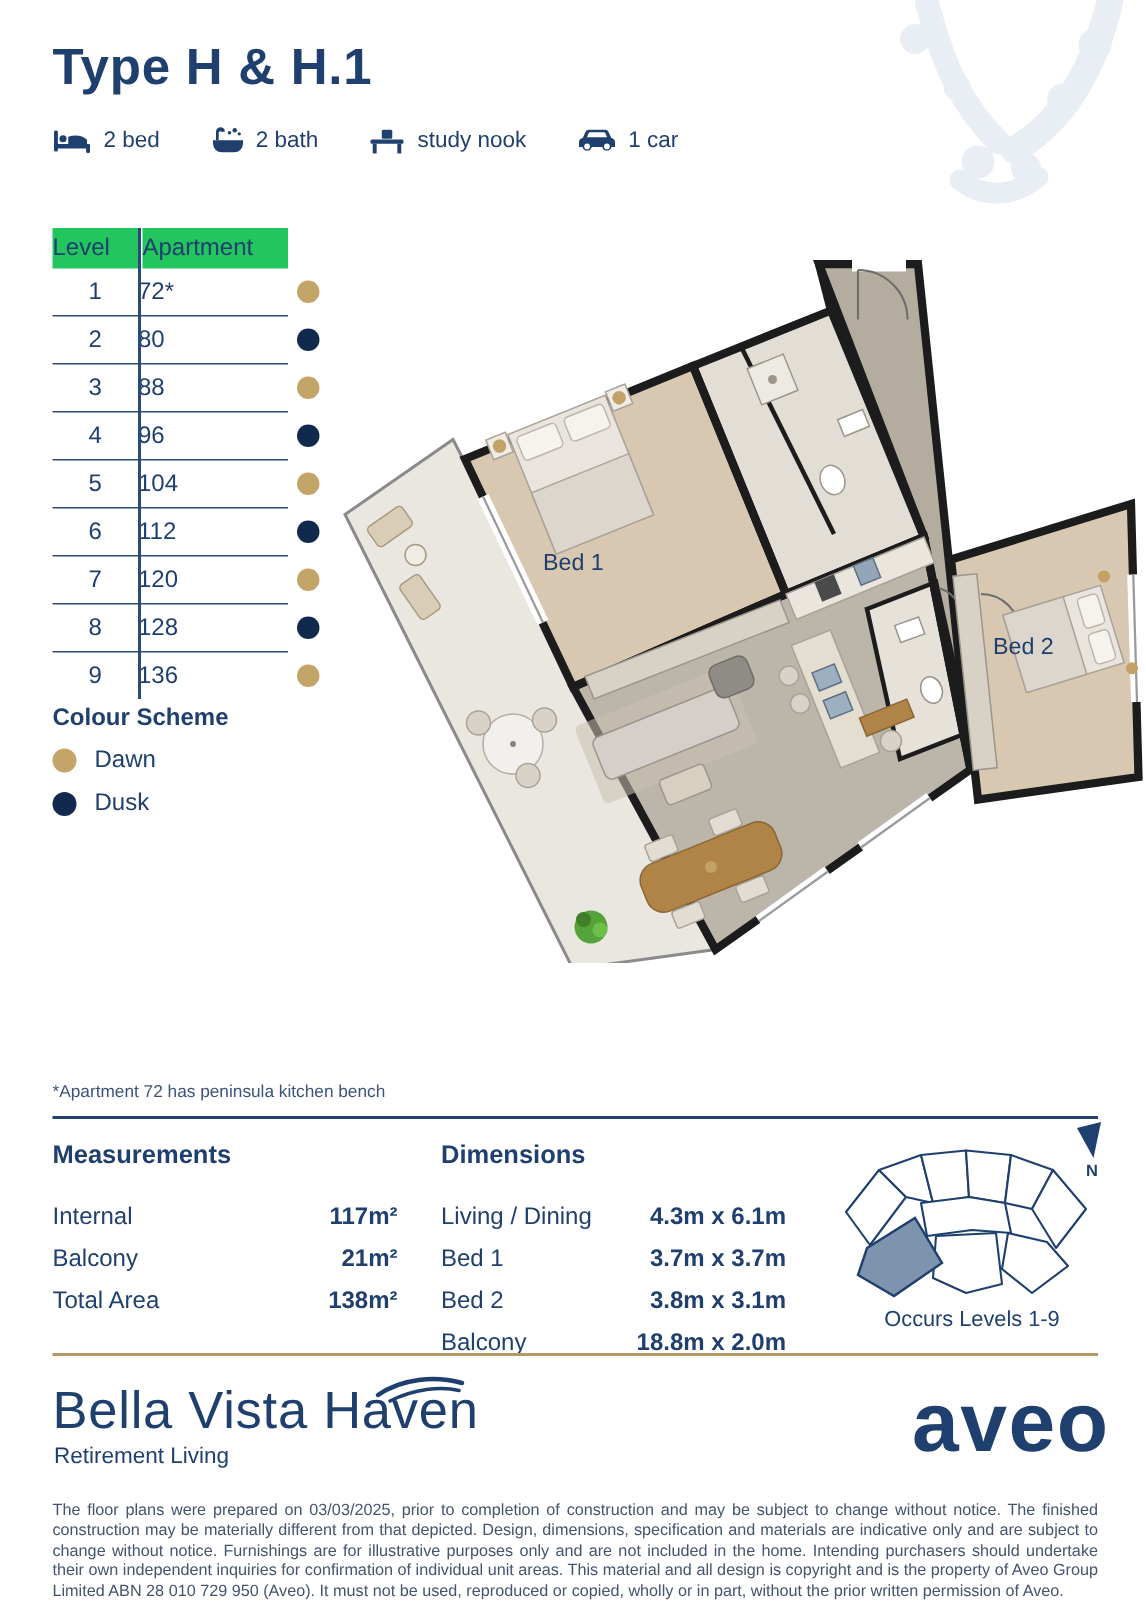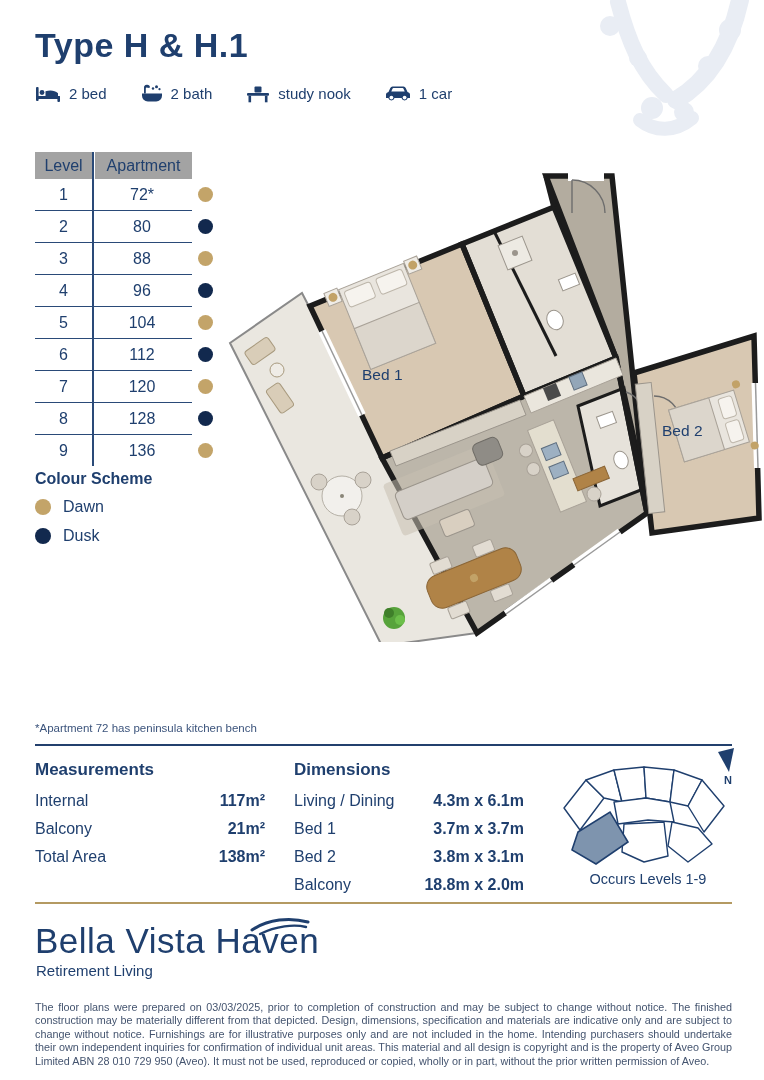--- a/index.html
+++ b/index.html
@@ -9,46 +9,46 @@
   
   .title{left:35px;top:26px;font-size:34px;font-weight:bold;letter-spacing:.5px;}
   .features{left:35px;top:84px;display:flex;gap:34px;align-items:center;}
   .feature{display:flex;align-items:center;gap:8px;font-size:15px;font-weight:500;}
   .feature svg{display:block;}
   
   .watermark{left:580px;top:0;opacity:1;}
   
   .fp-table{left:35px;top:152px;width:210px;}
   .fp-head{display:flex;}
-  .fp-th{background:#a3a3a3;height:27px;line-height:27px;text-align:center;font-size:16px;}
+  .fp-th{background:#22c55e;height:27px;line-height:27px;text-align:left;font-size:16px;}
   .fp-th.lv{width:57px;margin-right:3px;}
   .fp-th.ap{width:97px;}
   .fp-row{position:relative;display:flex;width:157px;height:31px;align-items:center;
           border-bottom:1px solid #2a4a78;font-size:16px;}
   .fp-row:last-child{border-bottom:none;}
   .cell-lv{width:57px;text-align:center;}
-  .cell-ap{width:100px;text-align:center;}
+  .cell-ap{width:100px;text-align:left;}
   .dot{position:absolute;left:163px;width:15px;height:15px;border-radius:50%;}
   .vline{position:absolute;left:57px;top:0;width:1.5px;height:314px;background:#2a4a78;}
   
   .scheme{left:35px;top:470px;}
   .scheme h3{margin:0 0 10px 0;font-size:16px;}
   .scheme-item{display:flex;align-items:center;gap:12px;font-size:16px;margin-bottom:11px;}
   .scheme-dot{width:16px;height:16px;border-radius:50%;}
   
   .plan{left:222px;top:168px;}
   .plan text{font-family:"Liberation Sans",sans-serif;}
   
   .footnote{left:35px;top:722px;font-size:11.5px;color:#3c547c;}
   .rule-navy{left:35px;top:744px;width:697px;height:2px;background:#23406d;}
   .rule-gold{left:35px;top:902px;width:697px;height:2px;background:#b49a62;}
   
   .meas{left:35px;top:760px;width:230px;}
   .dims{left:294px;top:760px;width:230px;}
-  .sect h3{margin:0 0 12px 0;font-size:17px;}
+  .sect h3{margin:0 0 23px 0;font-size:17px;}
   .sect .mrow{display:flex;justify-content:space-between;font-size:16px;margin-bottom:10px;text-align:center;}
   .sect .mrow .val{font-weight:bold;}
   
   .keyplan{left:552px;top:746px;}
   
   .brand{left:35px;top:921px;font-size:35px;font-weight:500;letter-spacing:.5px;}
   .brand-sub{left:36px;top:962px;font-size:15px;}
   .swoosh{left:248px;top:916px;}
   .contact{left:330px;top:926px;font-size:15.5px;font-weight:bold;line-height:23px;}
   .contact .pin{position:absolute;left:-20px;top:26px;}
@@ -396,15 +396,16 @@
   <div class="abs rule-gold"></div>
 
   <div class="abs brand">Bella Vista Haven</div>
   <svg class="abs swoosh" width="64" height="20" viewBox="0 0 64 20">
     <path d="M4,14 C20,3 42,1 60,6" stroke="#1f3f6e" stroke-width="3" fill="none" stroke-linecap="round"></path>
     <path d="M12,18 C28,10 46,8 58,11" stroke="#1f3f6e" stroke-width="2.4" fill="none" stroke-linecap="round"></path>
   </svg>
   <div class="abs brand-sub">Retirement Living</div>
 
 
+  <div class="abs aveo">aveo</div>
 
   <div class="abs disclaimer">The floor plans were prepared on 03/03/2025, prior to completion of construction and may be subject to change without notice. The finished construction may be materially different from that depicted. Design, dimensions, specification and materials are indicative only and are subject to change without notice. Furnishings are for illustrative purposes only and are not included in the home. Intending purchasers should undertake their own independent inquiries for confirmation of individual unit areas. This material and all design is copyright and is the property of Aveo Group Limited ABN 28 010 729 950 (Aveo). It must not be used, reproduced or copied, wholly or in part, without the prior written permission of Aveo.</div>
 </div>
 
 </body></html>

